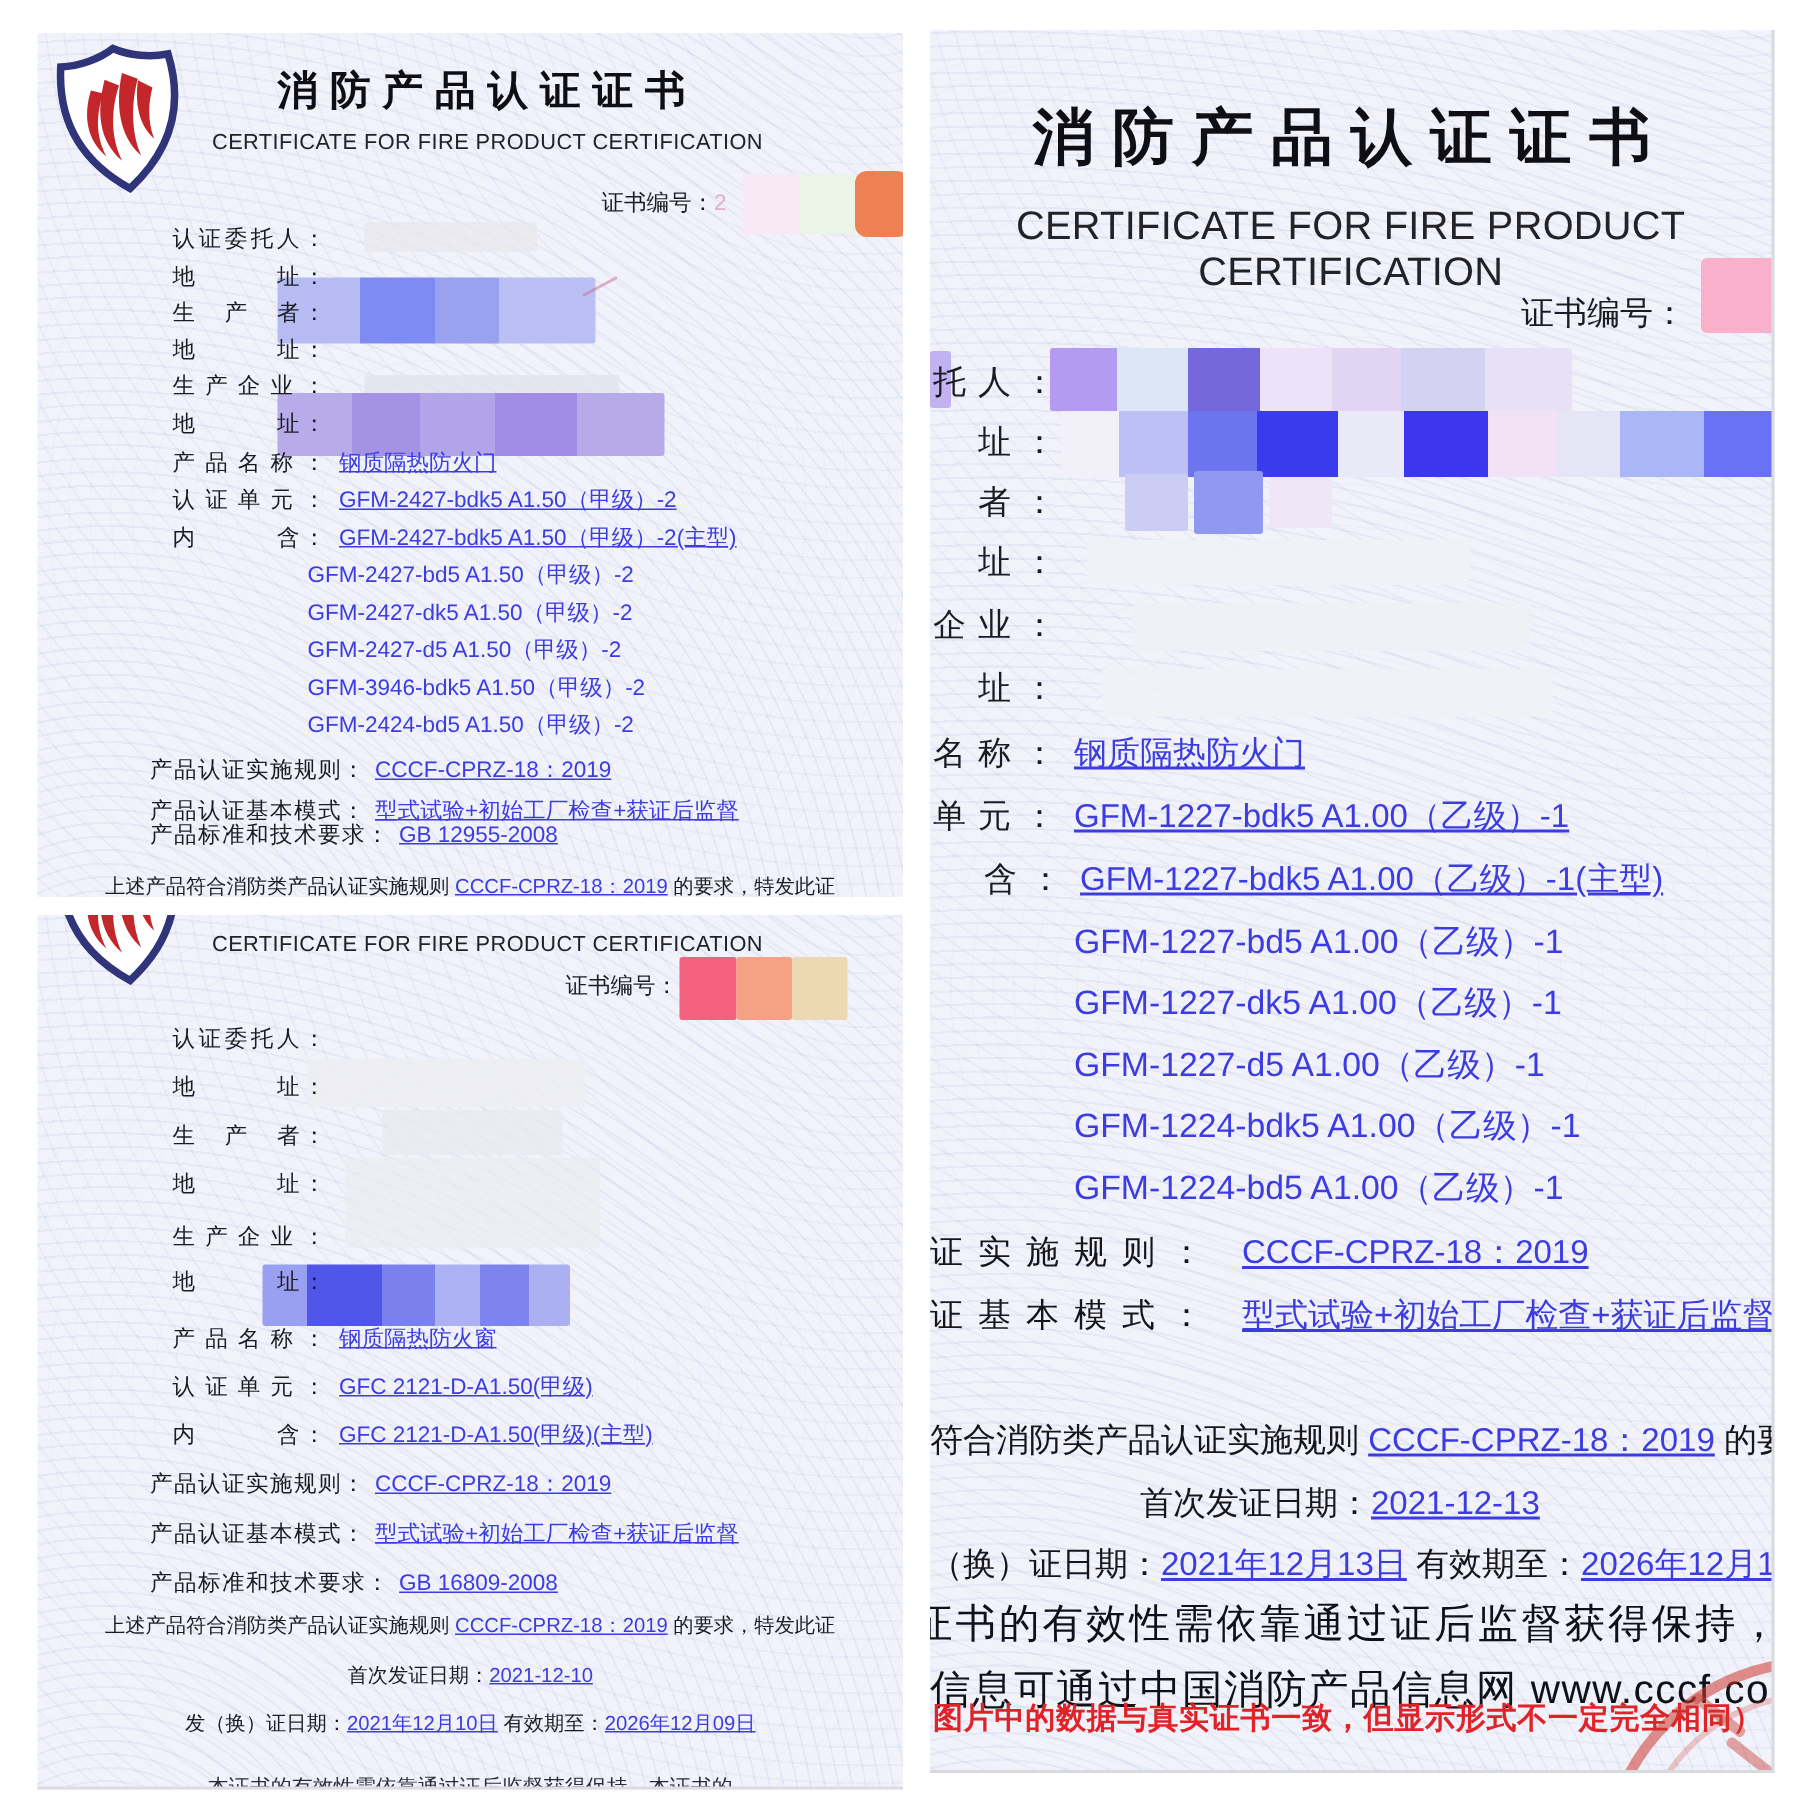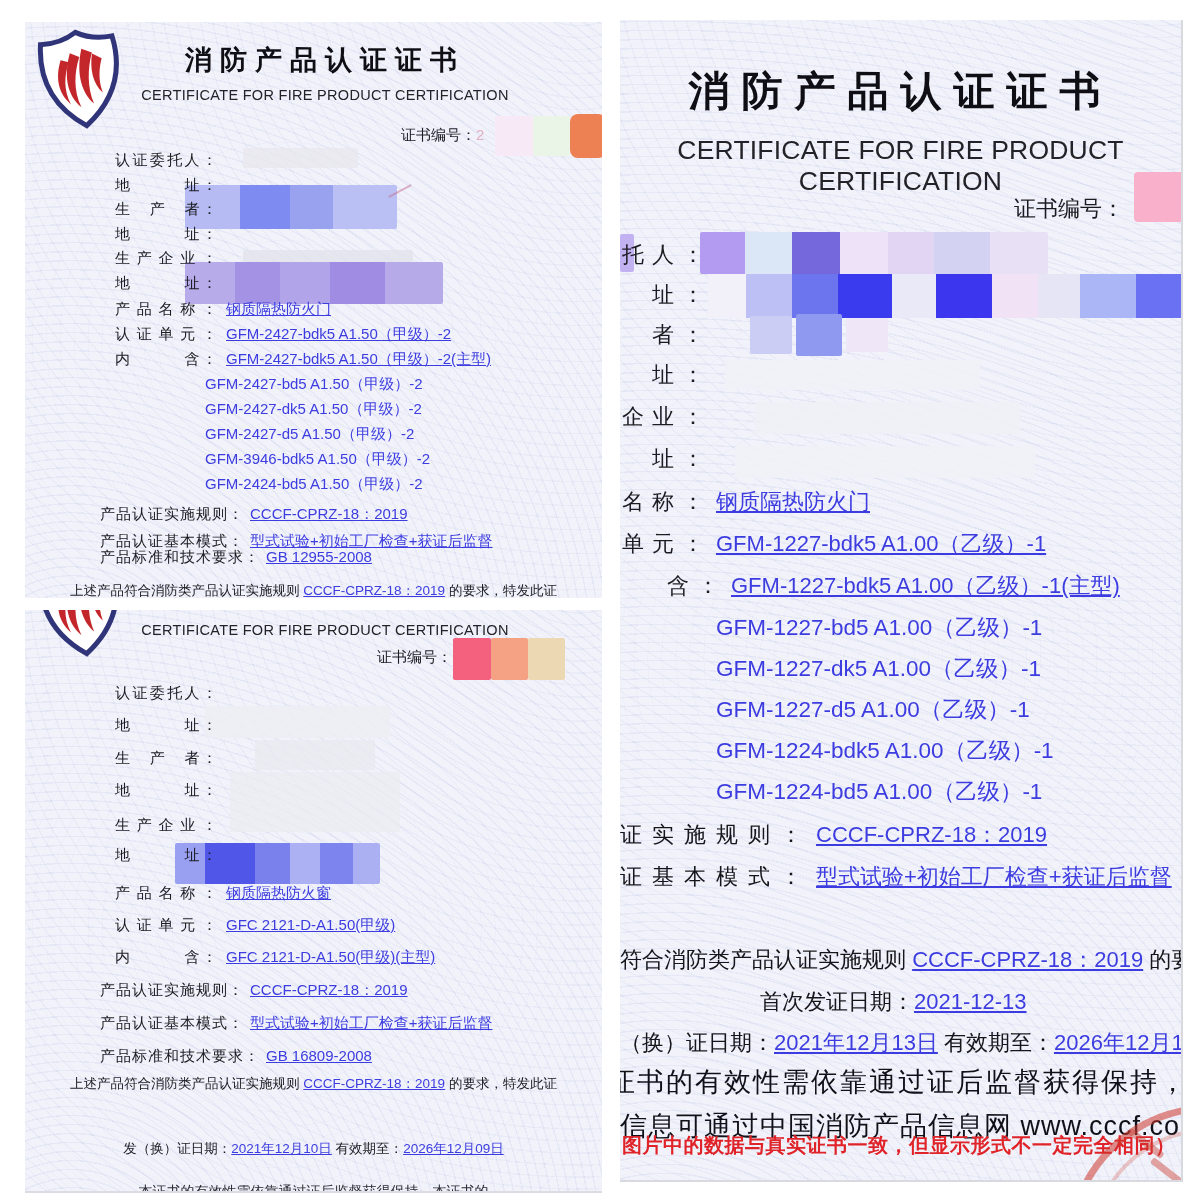--- a/index.html
+++ b/index.html
@@ -21,21 +21,21 @@
   .val{color:#3c3ce0;text-decoration:underline;}
   .lbl-long{color:#1b1b22;letter-spacing:1px;margin-right:6px;}
   .urow{position:absolute;white-space:nowrap;font-size:15px;line-height:20px;color:#3c3ce0;}
   .crow{position:absolute;left:0;width:100%;text-align:center;white-space:nowrap;
         font-size:13.5px;line-height:19px;color:#1b1b22;}
   .certno{position:absolute;white-space:nowrap;color:#1b1b22;}
   .hint{color:rgba(214,120,150,.55);}
   .rd{position:absolute;border-radius:2px;}
   .rrow{position:absolute;white-space:nowrap;font-size:22px;line-height:30px;}
   .w82{width:82px;margin-right:12px;}
-  .rlbl-long{color:#15151b;letter-spacing:10px;margin-right:4px;}
+  .rlbl-long{color:#15151b;letter-spacing:10px;margin-right:16px;}
   .rurow{position:absolute;white-space:nowrap;font-size:22.5px;color:#3c3ce0;}
   .note{position:absolute;white-space:nowrap;color:#101018;}
   .redline{position:absolute;white-space:nowrap;color:#e02328;font-weight:bold;
            font-size:20px;letter-spacing:.5px;}
   .logo{position:absolute;}
   .stamp{position:absolute;}
   .stampbar{position:absolute;background:rgba(201,62,50,.45);border-radius:3px;}
   .edge-r{border-right:2px solid #d9d9e0;border-bottom:2px solid #d9d9e0;}
   .edge-b{border-bottom:2px solid #dcdce2;}
 </style>
@@ -129,20 +129,21 @@
     <div class="row" style="left:90px;top:235px"><span class="lbl w102">地　　　址：</span><span class="val"></span></div>
     <div class="row" style="left:90px;top:273px"><span class="lbl w102">产品名称：</span><span class="val">钢质隔热防火窗</span></div>
     <div class="row" style="left:90px;top:305px"><span class="lbl w102">认证单元：</span><span class="val">GFC 2121-D-A1.50(甲级)</span></div>
     <div class="row" style="left:90px;top:337px"><span class="lbl w102">内　　　含：</span><span class="val">GFC 2121-D-A1.50(甲级)(主型)</span></div>
 
     <div class="row" style="left:75px;top:370px"><span class="lbl-long">产品认证实施规则：</span><span class="val">CCCF-CPRZ-18：2019</span></div>
     <div class="row" style="left:75px;top:403px"><span class="lbl-long">产品认证基本模式：</span><span class="val">型式试验+初始工厂检查+获证后监督</span></div>
     <div class="row" style="left:75px;top:436px"><span class="lbl-long">产品标准和技术要求：</span><span class="val">GB 16809-2008</span></div>
 
     <div class="crow" style="top:464px"><span>上述产品符合消防类产品认证实施规则 </span><span class="val">CCCF-CPRZ-18：2019</span><span> 的要求，特发此证</span></div>
+    <div class="crow" style="top:497px"><span>首次发证日期：</span><span class="val">2021-12-10</span></div>
     <div class="crow" style="top:529px"><span>发（换）证日期：</span><span class="val">2021年12月10日</span><span> 有效期至：</span><span class="val">2026年12月09日</span></div>
     <div class="crow" style="top:572px;font-size:14px;color:#2a2a33">本证书的有效性需依靠通过证后监督获得保持，本证书的</div>
   </section>
 
   <section class="cert edge-r" style="left:620px;top:20px;width:561px;height:1160px">
     <div class="head" style="left:0;top:44px;width:561px">
       <div class="t-cn big">消防产品认证证书</div>
       <div class="t-en big">CERTIFICATE FOR FIRE PRODUCT CERTIFICATION</div>
     </div>
 
@@ -162,21 +163,21 @@
     <div class="rd" style="left:115px;top:426px;width:300px;height:32px;background:#f1f1f7;opacity:.9"></div>
 
     <div class="rrow" style="left:2px;top:220px"><span class="lbl w82">托人：</span><span class="val"></span></div>
     <div class="rrow" style="left:2px;top:260px"><span class="lbl w82">　址：</span><span class="val"></span></div>
     <div class="rrow" style="left:2px;top:300px"><span class="lbl w82">　者：</span><span class="val"></span></div>
     <div class="rrow" style="left:2px;top:340px"><span class="lbl w82">　址：</span><span class="val"></span></div>
     <div class="rrow" style="left:2px;top:382px"><span class="lbl w82">企业：</span><span class="val"></span></div>
     <div class="rrow" style="left:2px;top:424px"><span class="lbl w82">　址：</span><span class="val"></span></div>
     <div class="rrow" style="left:2px;top:467px"><span class="lbl w82">名称：</span><span class="val">钢质隔热防火门</span></div>
     <div class="rrow" style="left:2px;top:509px"><span class="lbl w82">单元：</span><span class="val">GFM-1227-bdk5 A1.00（乙级）-1</span></div>
-    <div class="rrow" style="left:17px;top:551px"><span class="lbl w82">　含：</span><span class="val">GFM-1227-bdk5 A1.00（乙级）-1(主型)</span></div>
+    <div class="rrow" style="left:6px;top:551px"><span class="lbl w82">　含：</span><span class="val">GFM-1227-bdk5 A1.00（乙级）-1(主型)</span></div>
 
     <div class="rurow" style="left:96px;top:592px">GFM-1227-bd5 A1.00（乙级）-1</div>
     <div class="rurow" style="left:96px;top:633px">GFM-1227-dk5 A1.00（乙级）-1</div>
     <div class="rurow" style="left:96px;top:674px">GFM-1227-d5 A1.00（乙级）-1</div>
     <div class="rurow" style="left:96px;top:715px">GFM-1224-bdk5 A1.00（乙级）-1</div>
     <div class="rurow" style="left:96px;top:756px">GFM-1224-bd5 A1.00（乙级）-1</div>
 
     <div class="rrow" style="left:0;top:800px"><span class="rlbl-long">证实施规则：</span><span class="val">CCCF-CPRZ-18：2019</span></div>
     <div class="rrow" style="left:0;top:842px"><span class="rlbl-long">证基本模式：</span><span class="val">型式试验+初始工厂检查+获证后监督</span></div>
 

